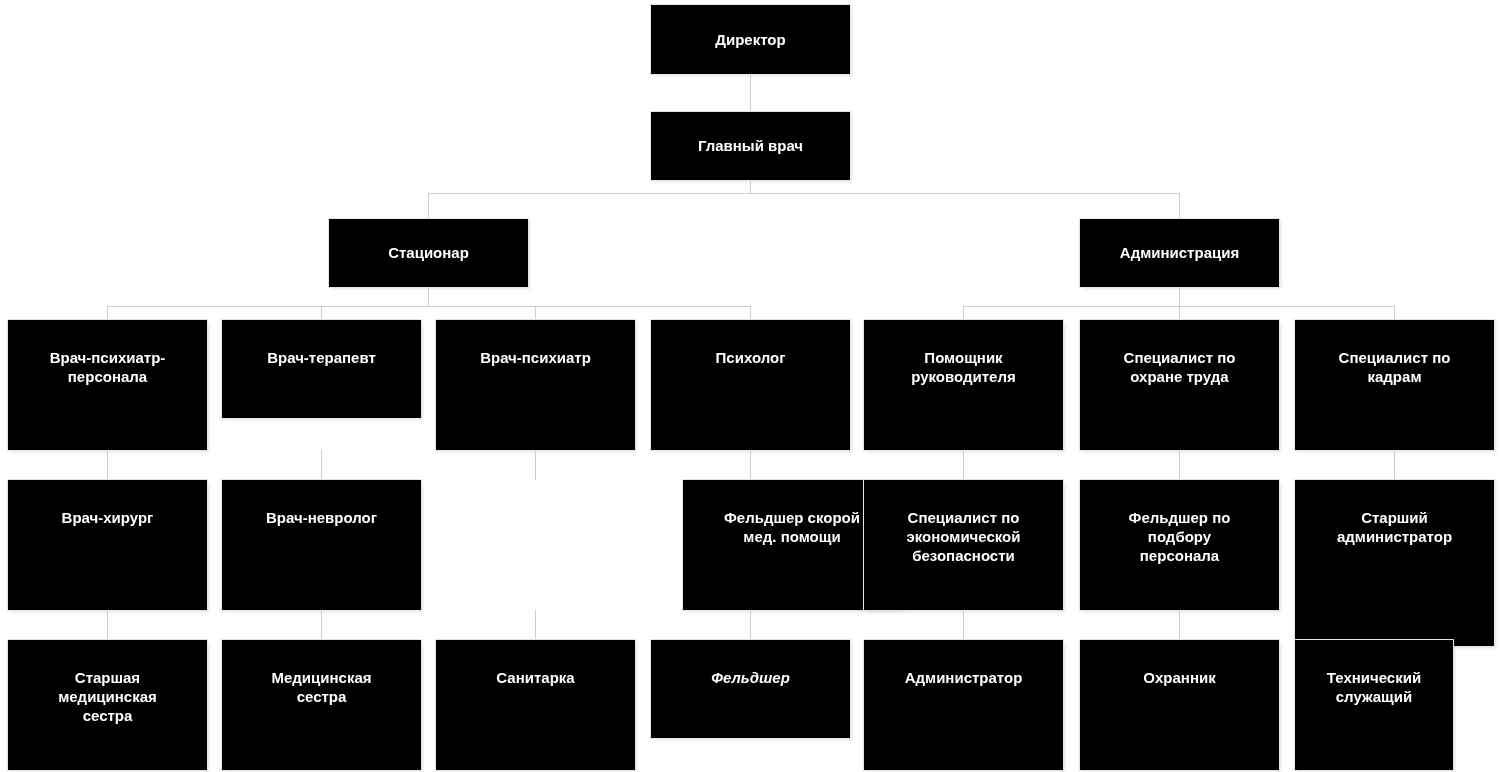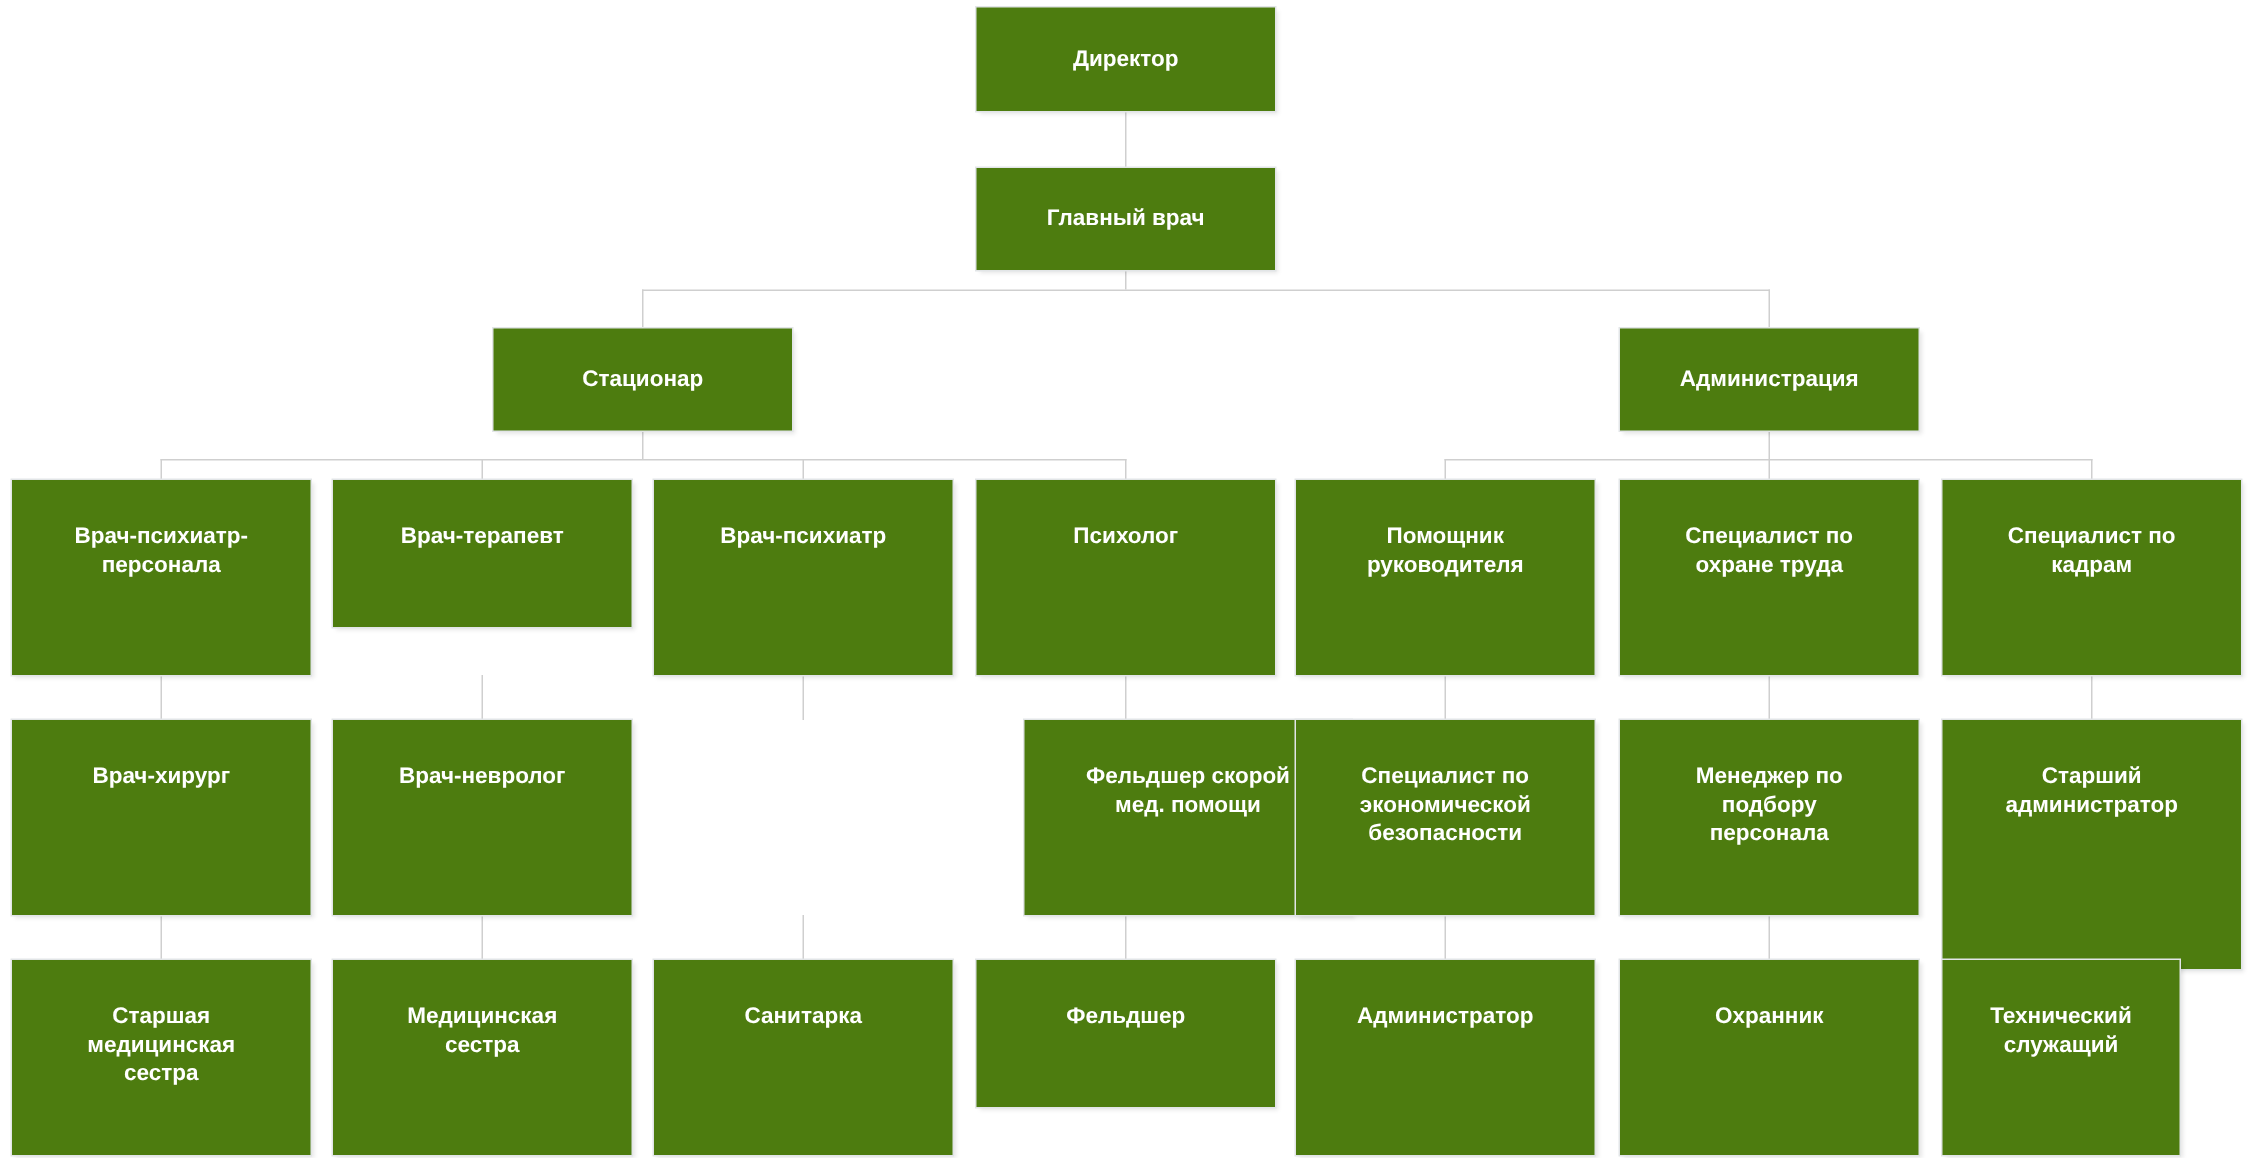--- a/index.html
+++ b/index.html
@@ -7,21 +7,21 @@
   body{
     width:1500px;height:772px;
     background:#ffffff;
     font-family:"Liberation Sans","DejaVu Sans",sans-serif;
     overflow:hidden;
   }
   #chart{position:relative;width:1500px;height:772px;}
 
   .node{
     position:absolute;
-    background:#4d7c0f;
+    background:#000000;
     color:#ffffff;
     font-weight:bold;
     font-size:15px;
     line-height:1.28;
     text-align:center;
     display:flex;
     align-items:center;
     justify-content:center;
     box-sizing:border-box;
     padding:4px 6px;
@@ -99,31 +99,31 @@
   <div class="node leaf row3" style="left:1295px;top:320px;width:199px;height:130px;">Специалист по
 кадрам</div>
 
   <div class="node leaf" style="left:8px;top:480px;width:199px;height:130px;">Врач-хирург</div>
   <div class="node leaf" style="left:222px;top:480px;width:199px;height:130px;">Врач-невролог</div>
   <div class="node leaf" style="left:683px;top:480px;width:218px;height:130px;">Фельдшер скорой
 мед. помощи</div>
   <div class="node leaf" style="left:864px;top:480px;width:199px;height:130px;">Специалист по
 экономической
 безопасности</div>
-  <div class="node leaf" style="left:1080px;top:480px;width:199px;height:130px;">Менеджер по
+  <div class="node leaf" style="left:1080px;top:480px;width:199px;height:130px;">Фельдшер по
 подбору
 персонала</div>
   <div class="node leaf" style="left:1295px;top:480px;width:199px;height:166px;">Старший
 администратор</div>
 
   <div class="node leaf" style="left:8px;top:640px;width:199px;height:130px;">Старшая
 медицинская
 сестра</div>
   <div class="node leaf" style="left:222px;top:640px;width:199px;height:130px;">Медицинская
 сестра</div>
   <div class="node leaf" style="left:436px;top:640px;width:199px;height:130px;">Санитарка</div>
-  <div class="node leaf" style="left:651px;top:640px;width:199px;height:98px;">Фельдшер</div>
+  <div class="node leaf" style="left:651px;top:640px;width:199px;height:98px;font-style:italic;">Фельдшер</div>
   <div class="node leaf" style="left:864px;top:640px;width:199px;height:130px;">Администратор</div>
   <div class="node leaf" style="left:1080px;top:640px;width:199px;height:130px;">Охранник</div>
   <div class="node leaf" style="left:1295px;top:640px;width:158px;height:130px;">Технический
 служащий</div>
 
 </div>
 
 </body></html>

